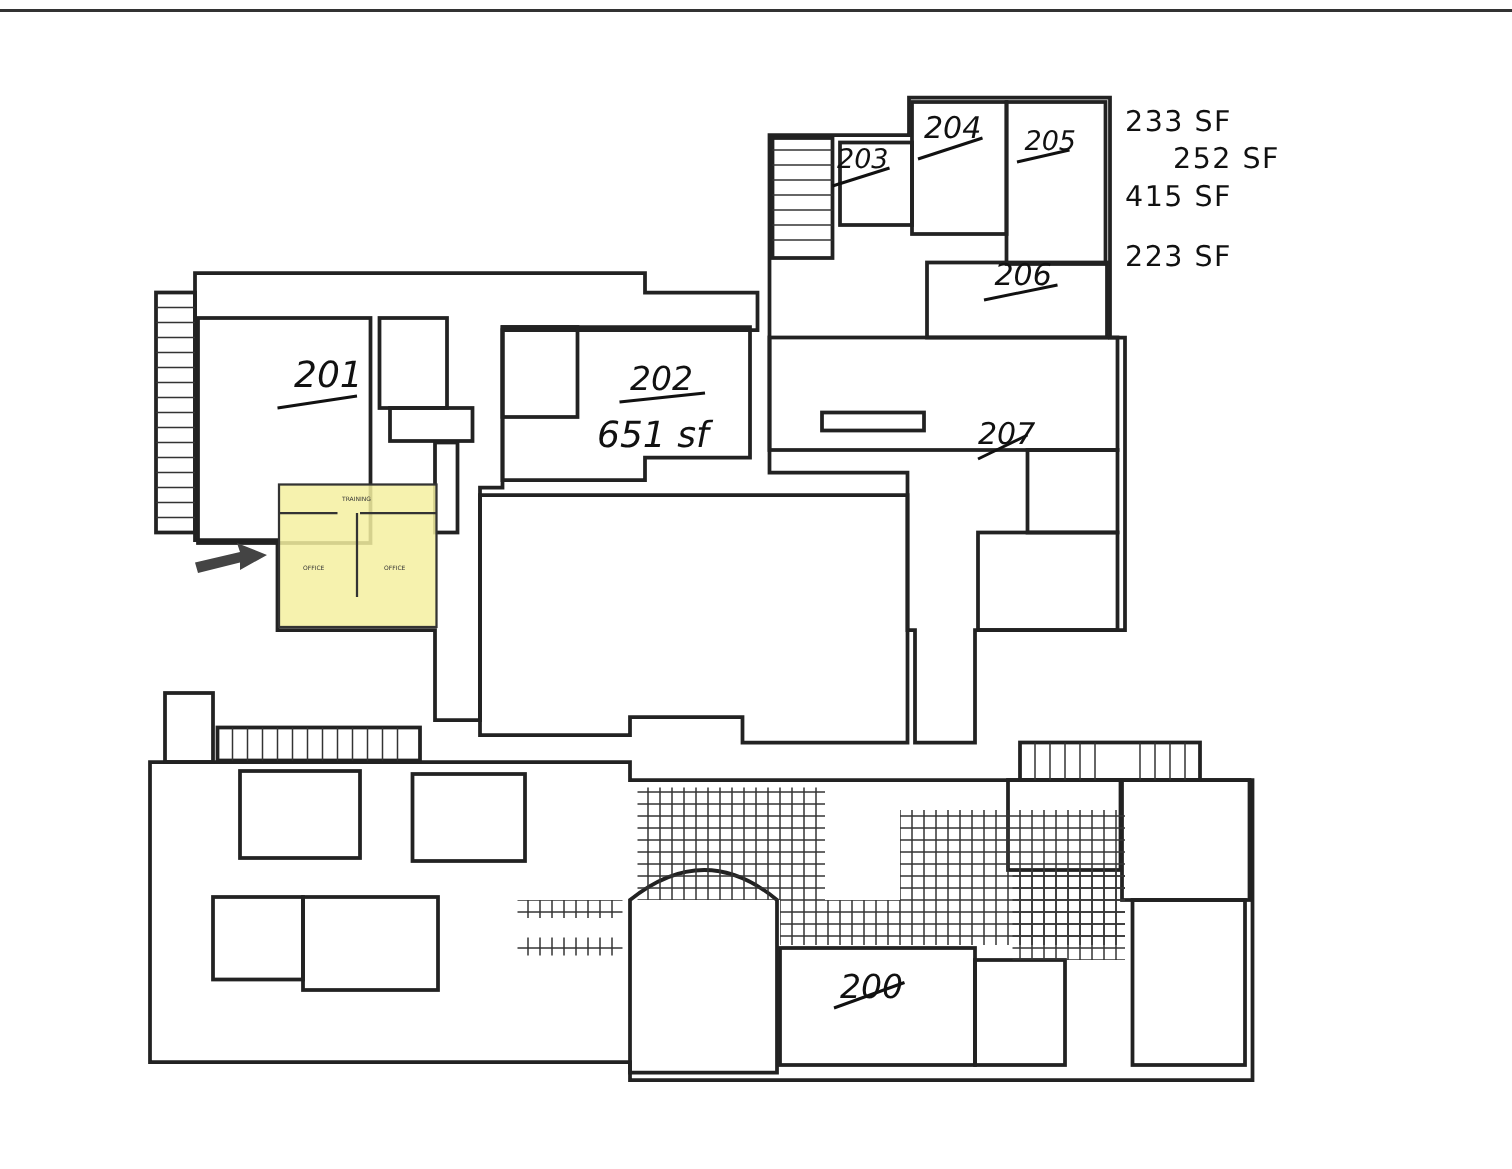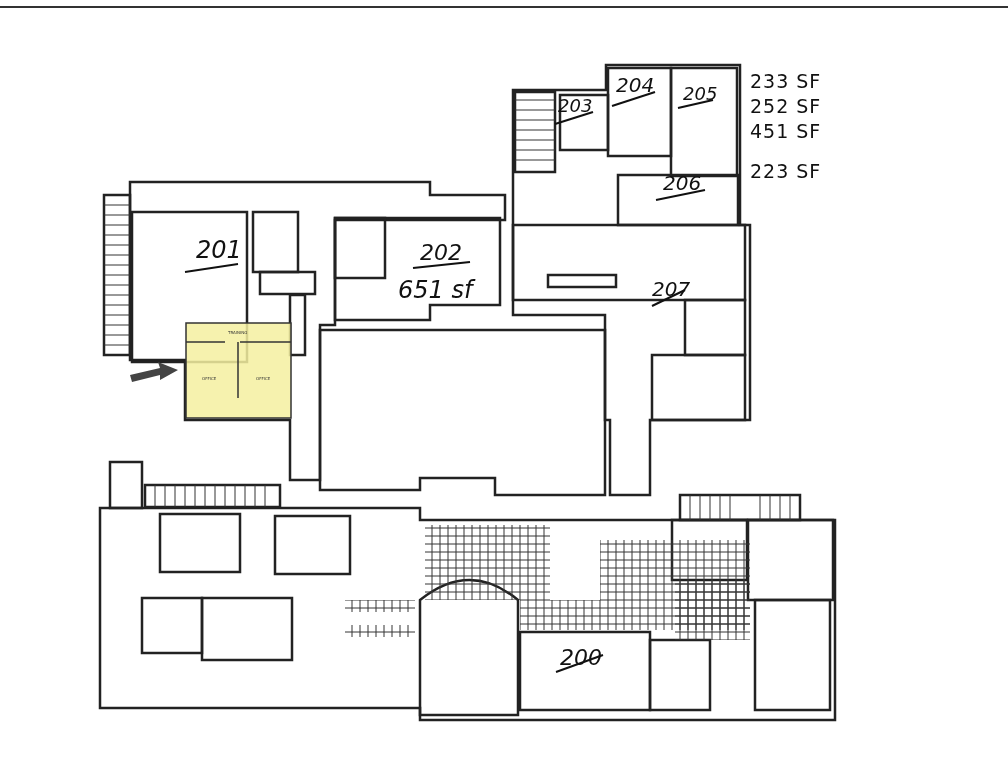--- a/index.html
+++ b/index.html
@@ -148,15 +148,15 @@
   <line x1="678" y1="108" x2="713" y2="100" stroke="#111" stroke-width="2"></line>
   <text class="hand" x="663" y="190" font-size="20">206</text>
   <line x1="656" y1="200" x2="705" y2="190" stroke="#111" stroke-width="2"></line>
   <text class="hand" x="652" y="296" font-size="20">207</text>
   <line x1="652" y1="306" x2="685" y2="290" stroke="#111" stroke-width="2"></line>
   <text class="hand" x="560" y="665" font-size="22">200</text>
   <line x1="556" y1="672" x2="603" y2="655" stroke="#111" stroke-width="2"></line>
 </svg>
 
 <div class="sfnote" style="top:70px;">233  SF</div>
-<div class="sfnote" style="top:95px;">252  SF</div>
-<div class="sfnote" style="top:120px;">451  SF</div>
+<div class="sfnote" style="top:95px;margin-left:32px;">252  SF</div>
+<div class="sfnote" style="top:120px;">415  SF</div>
 <div class="sfnote" style="top:160px;">223  SF</div>
 
 </body></html>

